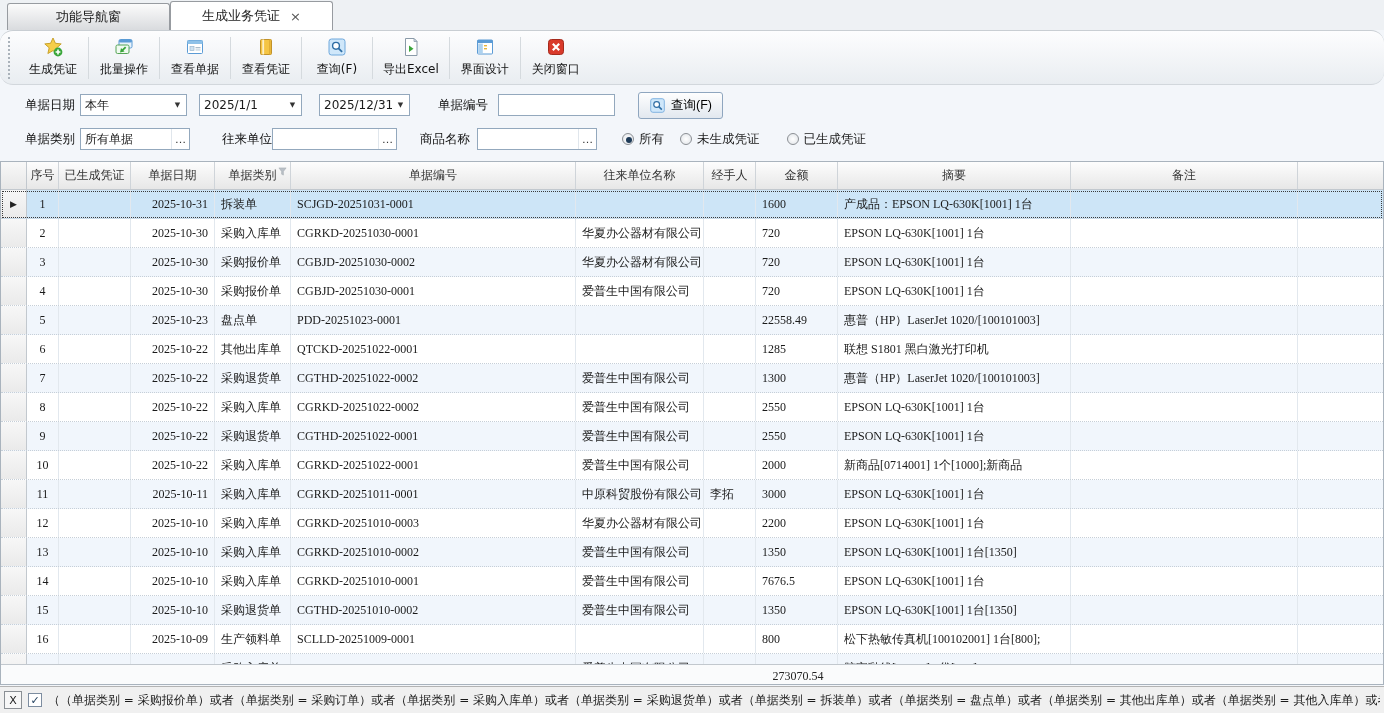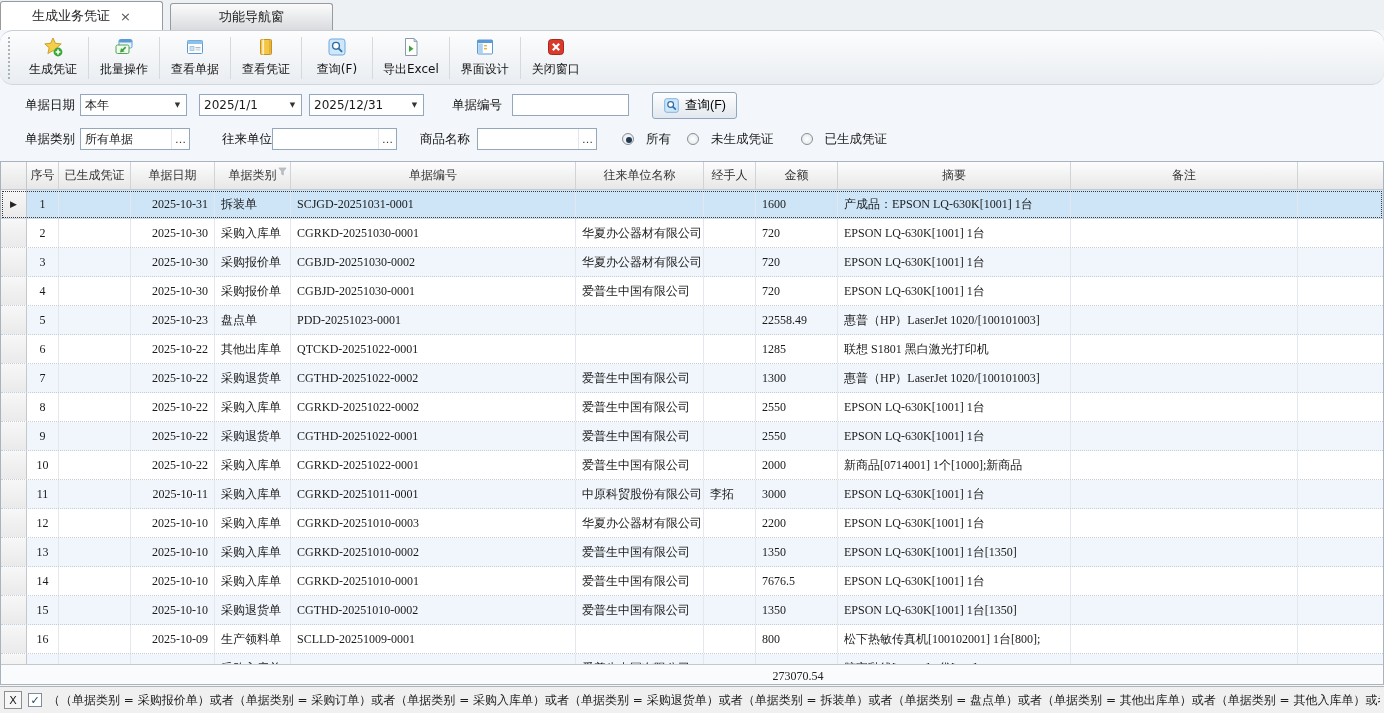--- a/index.html
+++ b/index.html
@@ -30,21 +30,21 @@
   .f-row1 { top:7px; } .f-row2 { top:41px; }
   .f-label { width:55px; color:#111; }
   .combo, .tfield { height:22px; background:#fff; border:1px solid #93a8bd; display:flex; align-items:center; font-size:12px; }
   .combo .val { flex:1; padding-left:4px; overflow:hidden; white-space:nowrap; }
   .drop { width:17px; height:20px; display:flex; align-items:center; justify-content:center; font-size:7px; color:#333; }
   .dots { width:18px; height:20px; display:flex; align-items:center; justify-content:center; font-size:11px; color:#333; border-left:1px solid #e0e6ec; }
   .tfield input { border:none; outline:none; flex:1; height:18px; font-size:12px; padding-left:4px; background:transparent; }
   .qbtn { height:27px; padding:0 10px; display:flex; align-items:center; gap:5px; font-size:12.5px;
     background:linear-gradient(#fefefe,#e2e8ef); border:1px solid #8fa6bf; border-radius:3px; }
   .qbtn svg { width:17px; height:17px; }
-  .radio { display:flex; align-items:center; gap:12px; }
+  .radio { display:flex; align-items:center; gap:5px; }
   .rdot { width:12px; height:12px; border-radius:50%; border:1px solid #8b8f94; background:radial-gradient(#fff,#dfe3e7); position:relative; }
   .rdot.checked::after { content:""; position:absolute; left:3px; top:3px; width:6px; height:6px; border-radius:50%; background:#1d3a57; }
 
   
   .gridwrap { position:absolute; top:161px; left:0; right:0; border:1px solid #a9b3bd; background:#0c4a6e;font-family:Liberation Serif, serif; }
   .g-viewport { height:502px; overflow:hidden; }
   .g-header { display:flex; height:28px; background:linear-gradient(#fdfdfd,#e7e7e7); border-bottom:1px solid #c2c8ce; font-size:12px; color:#333; }
   .g-h { display:flex; align-items:center; justify-content:center; border-right:1px solid #cfd4d9; position:relative; white-space:nowrap; overflow:hidden; }
   .g-hsel { width:26px; border-right:1px solid #c2c8ce; background:linear-gradient(#f8f8f8,#e7e7e7); }
   .g-fillh { flex:1; border-right:none; }
@@ -70,26 +70,26 @@
   .xbtn { width:18px; height:18px; border:1px solid #8a8f94; background:#f7f7f7; display:flex;
     align-items:center; justify-content:center; font-size:11px; color:#222; flex:none; }
   .cbx { width:14px; height:14px; border:1px solid #7d8da0; background:#fff; display:flex;
     align-items:center; justify-content:center; font-size:11px; color:#24425f; flex:none; }
   .f-expr { overflow:hidden; white-space:nowrap; }
 </style>
 </head>
 <body>
 
 <div class="tabbar">
+  <div class="tab inactive">
+    <span>功能导航窗</span>
+  </div>
   <div class="tab active">
     <span>生成业务凭证</span>
     <span class="tab-close">×</span>
-  </div>
-  <div class="tab inactive">
-    <span>功能导航窗</span>
   </div>
 </div>
 
 <div class="toolbar">
   <div class="grip"></div>
 
   <div class="tb-btn">
     <svg class="tb-ic" viewBox="0 0 20 20">
         <path d="M10 1l2.4 5.3 5.8.6-4.4 3.9 1.3 5.7L10 13.6l-5.1 2.9 1.3-5.7-4.4-3.9 5.8-.6z" fill="#f6ce49" stroke="#c9a22c"></path>
         <circle cx="15" cy="15" r="4.4" fill="#3aa63a"></circle>
@@ -177,21 +177,21 @@
   <div class="f-row f-row1">
     <span class="f-label">单据日期</span>
     <div class="combo" style="width:107px">
       <span class="val">本年</span>
       <span class="drop">▼</span>
     </div>
     <div class="combo" style="width:103px;margin-left:12px">
       <span class="val">2025/1/1</span>
       <span class="drop">▼</span>
     </div>
-    <div class="combo" style="width:115px;margin-left:7px">
+    <div class="combo" style="width:91px;margin-left:17px">
       <span class="val">2025/12/31</span>
       <span class="drop">▼</span>
     </div>
     <span class="f-label" style="margin-left:28px">单据编号</span>
     <div class="tfield" style="width:117px;margin-left:5px">
       <input value="" style="">
     </div>
     <button class="qbtn" style="margin-left:23px">
       <svg viewBox="0 0 20 20">
           <rect x="2" y="2" width="16" height="16" rx="2.5" fill="#cfe7fa" stroke="#6fa8dc"></rect>

